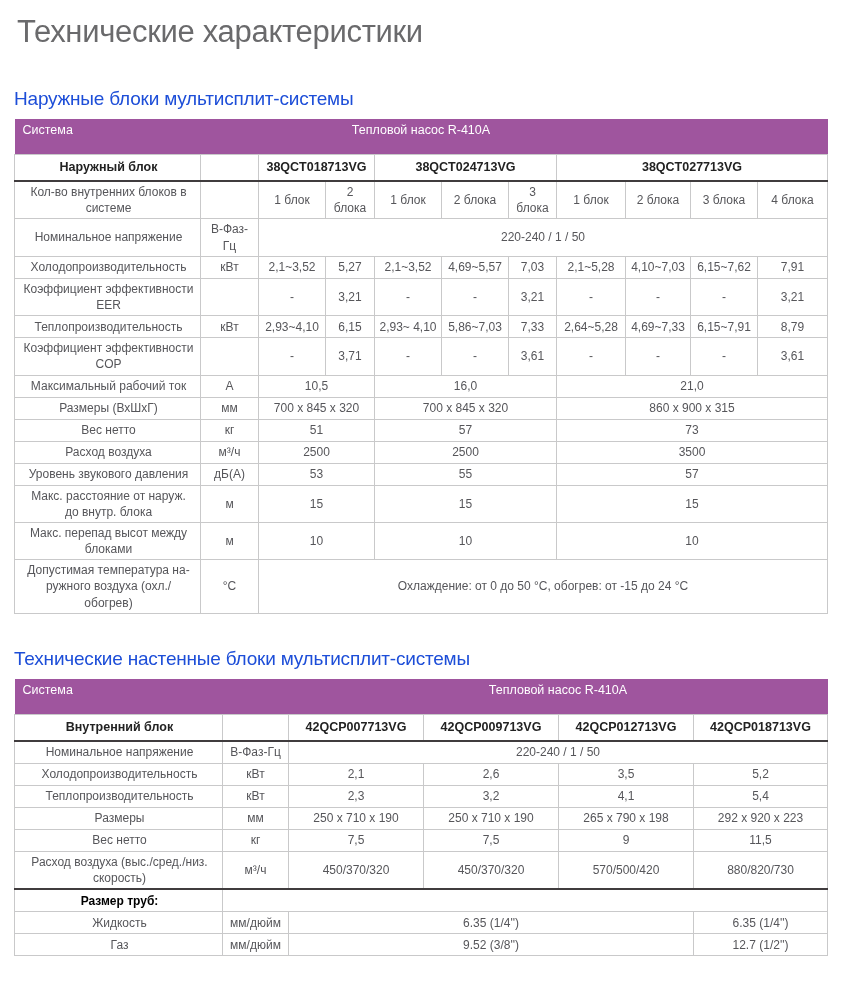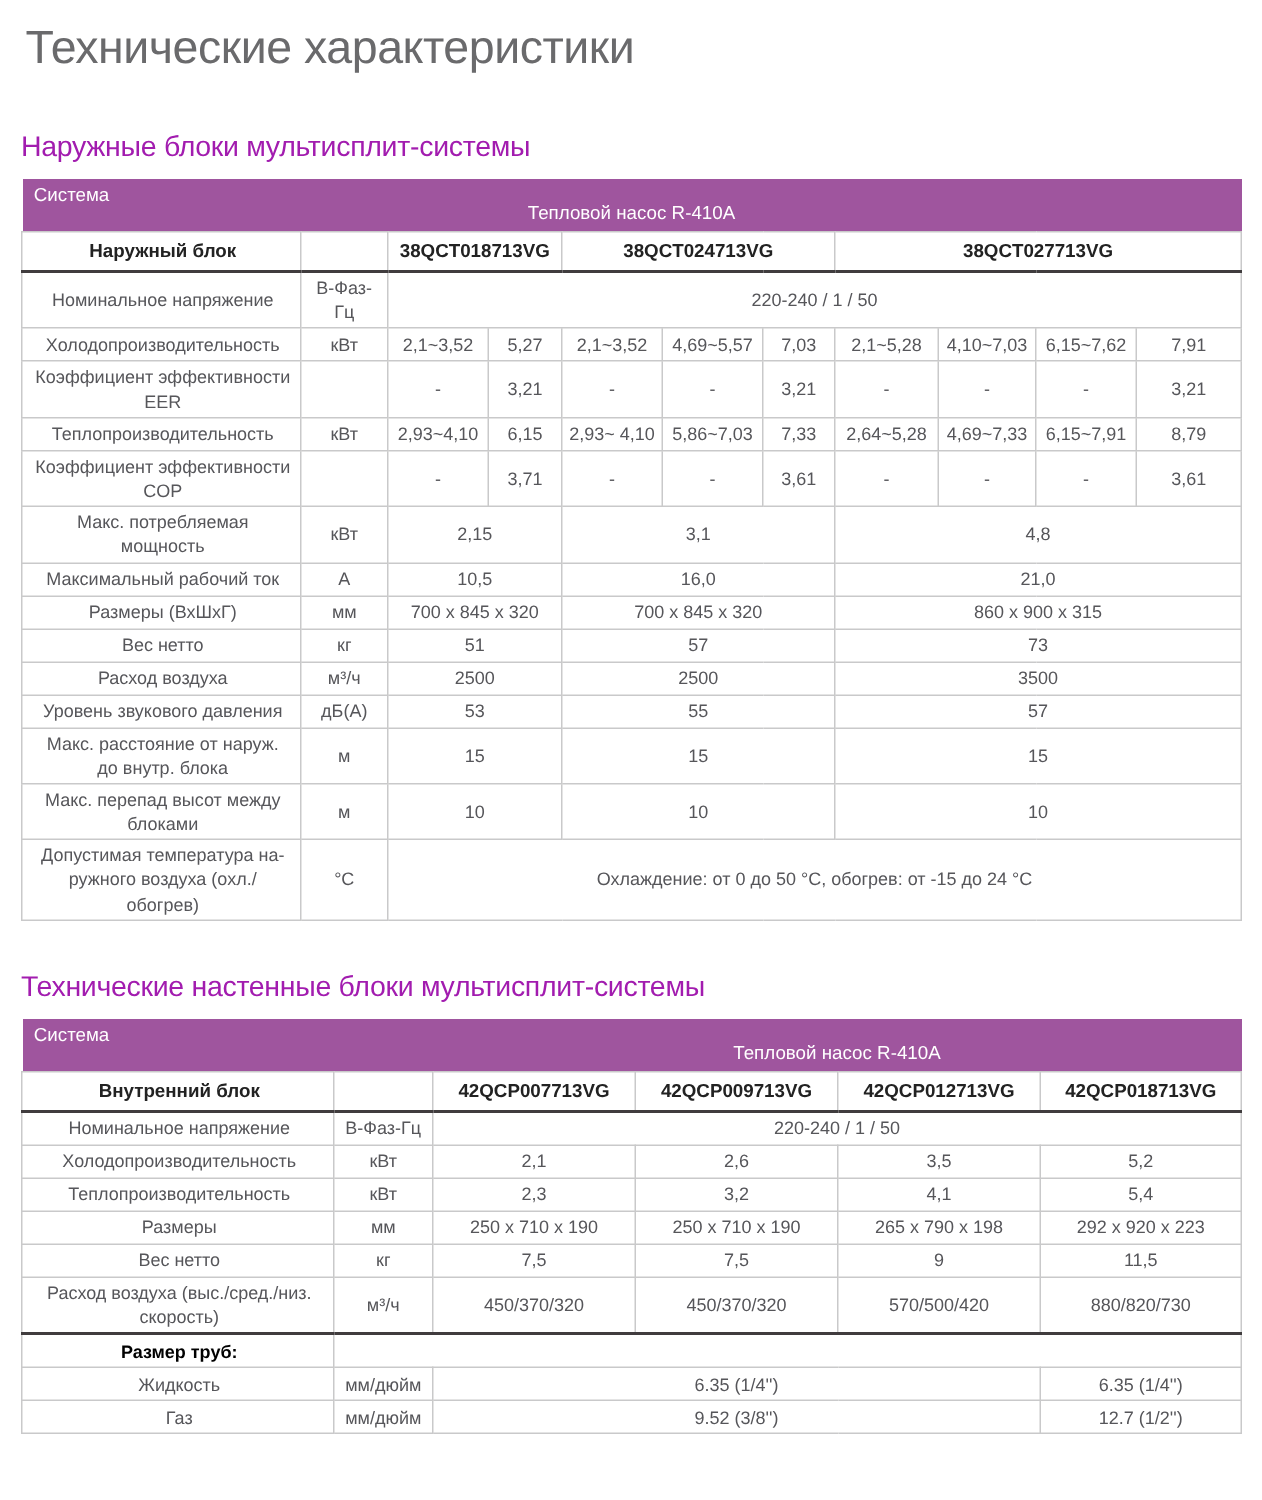--- a/index.html
+++ b/index.html
@@ -1,28 +1,28 @@
 <!DOCTYPE html>
 <html><head>
 <meta charset="utf-8">
 <style>
   html,body{margin:0;padding:0;background:#fff;}
   body{width:841px;height:1000px;font-family:"Liberation Sans",sans-serif;color:#56565a;}
   .page{padding:8px 14px 0 14px;}
   h1{font-size:31px;font-weight:400;color:#6a6a6c;letter-spacing:-0.3px;margin:6px 0 16px 3px;}
-  h2{font-size:19px;font-weight:400;color:#a21caf;letter-spacing:-0.2px;margin:34px 0 9px 0;}
+  h2{font-size:19px;font-weight:400;color:#1d4ed8;letter-spacing:-0.2px;margin:34px 0 9px 0;}
   section.first h2{margin-top:38px;}
   table{border-collapse:collapse;table-layout:fixed;width:813px;}
   td{border:1px solid #c9c9ca;font-size:12px;color:#56565a;text-align:center;vertical-align:middle;
      padding:2px 4px;height:17px;line-height:1.35;overflow:hidden;}
   td.lbl{text-align:center;padding:2px 6px 2px 8px;}
   tr.phead td{border:none;color:#fff;height:23px;padding:0;}
   .phead-wrap{position:relative;height:35px;line-height:23px;font-size:12.5px;}
   .phead-left{position:absolute;left:8px;top:0;}
-  .phead-center{position:absolute;right:0;top:0;text-align:center;margin-top:12px;}
+  .phead-center{position:absolute;right:0;top:0;text-align:center;}
   tr.model td{font-weight:bold;color:#222;font-size:12.5px;border-bottom:2px solid #403c3e;height:21px;}
   tr.subhead td{border-top:2px solid #403c3e;}
   tr.subhead td.lbl{font-weight:bold;color:#000000;}
 </style>
 </head>
 <body>
 
 <div class="page">
   <h1>Технические характеристики</h1>
 
@@ -52,20 +52,33 @@
             </td>
           </tr>
           <tr class="model">
             <td class="lbl">Наружный блок</td>
             <td></td>
             <td colspan="2">38QCT018713VG</td>
             <td colspan="3">38QCT024713VG</td>
             <td colspan="4">38QCT027713VG</td>
           </tr>
           <tr>
+            <td class="lbl">Кол-во внутренних блоков в системе</td>
+            <td></td>
+            <td>1 блок</td>
+            <td>2 блока</td>
+            <td>1 блок</td>
+            <td>2 блока</td>
+            <td>3 блока</td>
+            <td>1 блок</td>
+            <td>2 блока</td>
+            <td>3 блока</td>
+            <td>4 блока</td>
+          </tr>
+          <tr>
             <td class="lbl">Номинальное напряжение</td>
             <td>В-Фаз-Гц</td>
             <td colspan="9">220-240 / 1 / 50</td>
           </tr>
           <tr>
             <td class="lbl">Холодопроизводительность</td>
             <td>кВт</td>
             <td>2,1~3,52</td>
             <td>5,27</td>
             <td>2,1~3,52</td>
@@ -107,27 +120,20 @@
             <td></td>
             <td>-</td>
             <td>3,71</td>
             <td>-</td>
             <td>-</td>
             <td>3,61</td>
             <td>-</td>
             <td>-</td>
             <td>-</td>
             <td>3,61</td>
-          </tr>
-          <tr>
-            <td class="lbl">Макс. потребляемая мощность</td>
-            <td>кВт</td>
-            <td colspan="2">2,15</td>
-            <td colspan="3">3,1</td>
-            <td colspan="4">4,8</td>
           </tr>
           <tr>
             <td class="lbl">Максимальный рабочий ток</td>
             <td>А</td>
             <td colspan="2">10,5</td>
             <td colspan="3">16,0</td>
             <td colspan="4">21,0</td>
           </tr>
           <tr>
             <td class="lbl">Размеры (ВхШхГ)</td>

